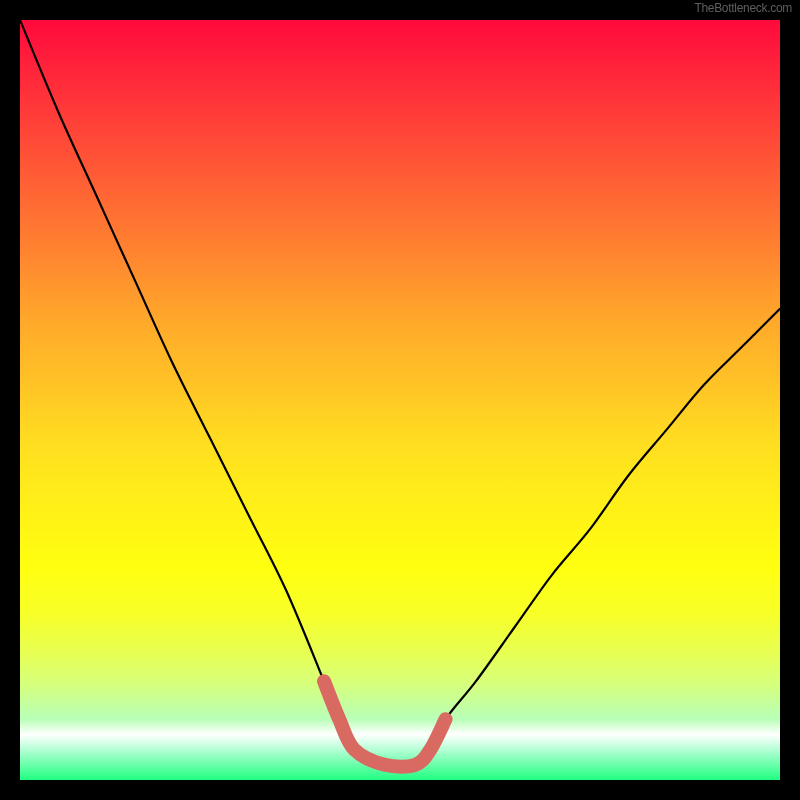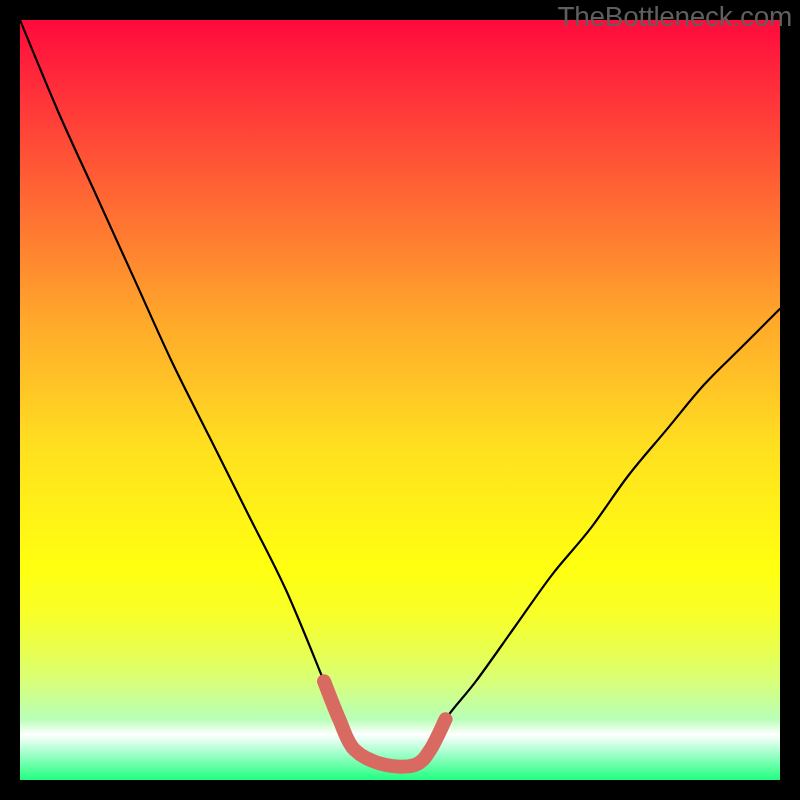--- a/index.html
+++ b/index.html
@@ -52,21 +52,21 @@
   }
   .curve-svg {
     position: absolute;
     inset: 0;
   }
   .watermark {
     position: absolute;
     top: 1px;
     right: 8px;
     color: #5f5f5f;
-    font-size: 28px;
+    font-size: 12px;
     letter-spacing: -0.3px;
     font-weight: 500;
   }
 </style>
 </head>
 <body>
 
 <div class="frame">
   <div class="plot-area">
     <div class="grad grad-main"></div>

